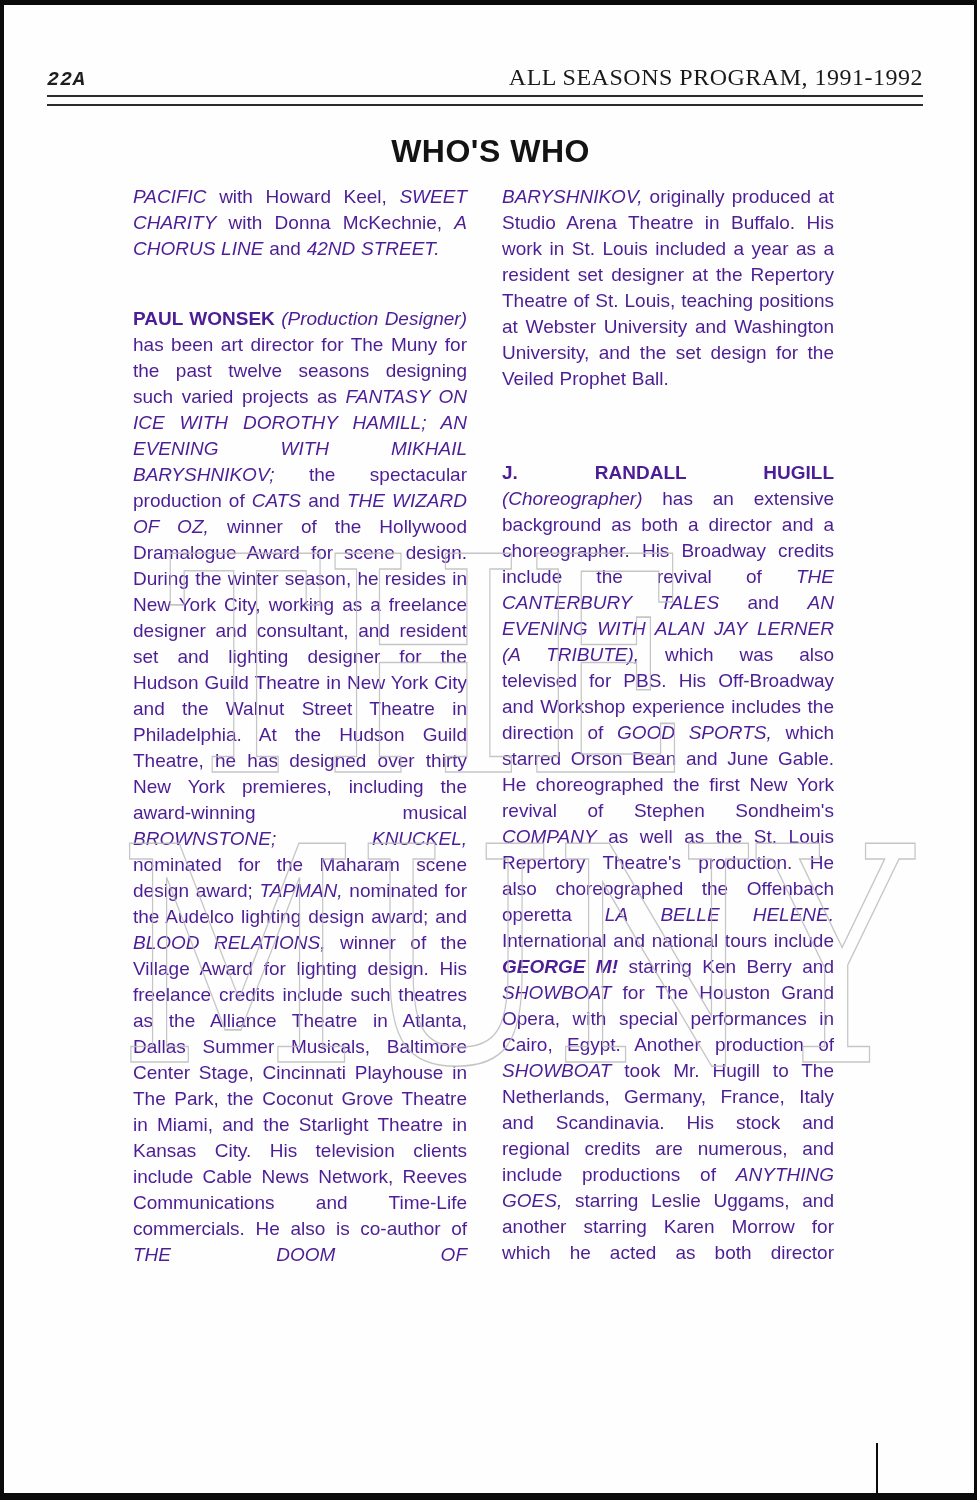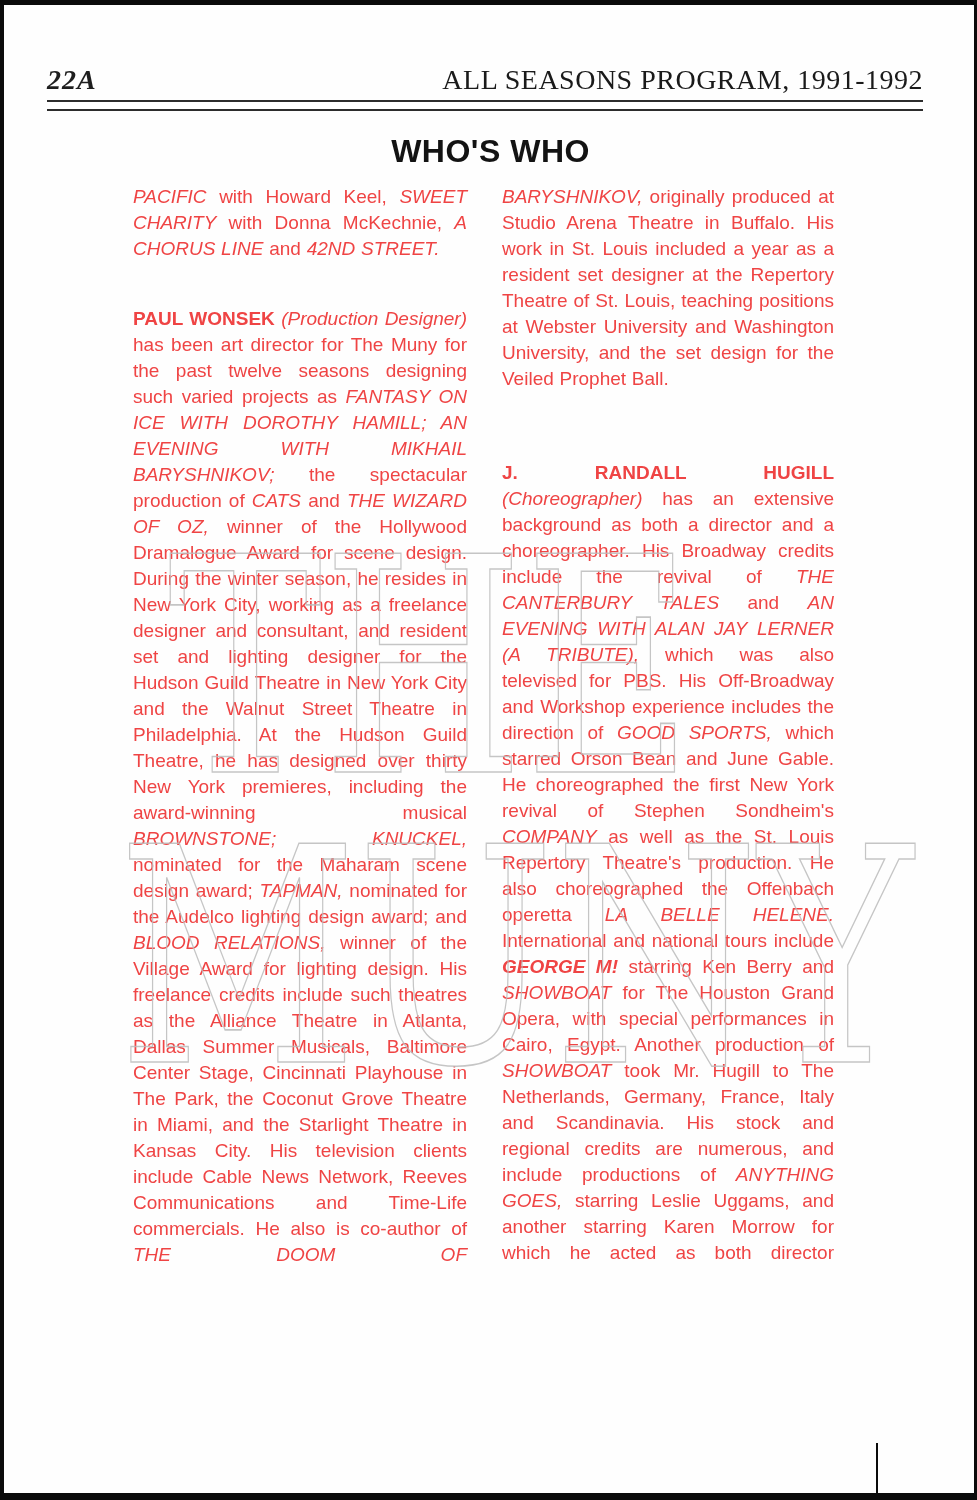--- a/index.html
+++ b/index.html
@@ -13,40 +13,40 @@
   .edge-top{left:0;top:0;width:100%;height:5px;}
   .edge-bottom{left:0;bottom:0;width:100%;height:7px;}
   .edge-left{left:0;top:0;width:4px;height:100%;}
   .edge-right{right:0;top:0;width:3px;height:100%;}
   .edge-artifact{left:876px;top:1443px;width:2px;height:57px;}
 
   
   .header{position:absolute;left:47px;top:64px;width:876px;z-index:2;}
   .header-row{display:flex;justify-content:space-between;align-items:flex-end;}
   .page-num{
-    font-family:Liberation Serif, serif;font-style:italic;font-weight:bold;
-    font-size:28px;color:#1e1e1e;letter-spacing:1px;
+    font-family:Liberation Mono, monospace;font-style:italic;font-weight:bold;
+    font-size:20px;color:#1e1e1e;letter-spacing:1px;
   }
   .header-title{
-    font-family:"Liberation Serif",serif;font-size:28px;color:#1a1a1a;letter-spacing:0.5px;
+    font-family:"Liberation Serif",serif;font-size:24px;color:#1a1a1a;letter-spacing:0.5px;
   }
   .header-rule{margin-top:4px;height:7px;border-top:2px solid #2c2c2c;border-bottom:2px solid #2c2c2c;}
 
   
   .section-title{
     position:absolute;left:2px;top:133px;width:100%;text-align:center;z-index:2;
     font-size:32px;font-weight:bold;color:#131313;letter-spacing:0.5px;
   }
 
   
   .columns{position:absolute;left:133px;top:184px;width:701px;display:flex;gap:35px;z-index:1;}
   .col-left{width:334px;}
   .col-right{width:332px;}
   .para{
-    margin:0;font-size:19px;line-height:26px;color:#ef4444;
+    margin:0;font-size:19px;line-height:26px;color:#4c1d95;
     text-align:justify;word-spacing:0.5px;
   }
   .gap{margin-top:44px;}
   .gap-xl{margin-top:68px;}
   .cont{text-align-last:justify;}
   .it{font-style:italic;}
   .bd{font-weight:bold;}
   .bi{font-weight:bold;font-style:italic;}
 
   

